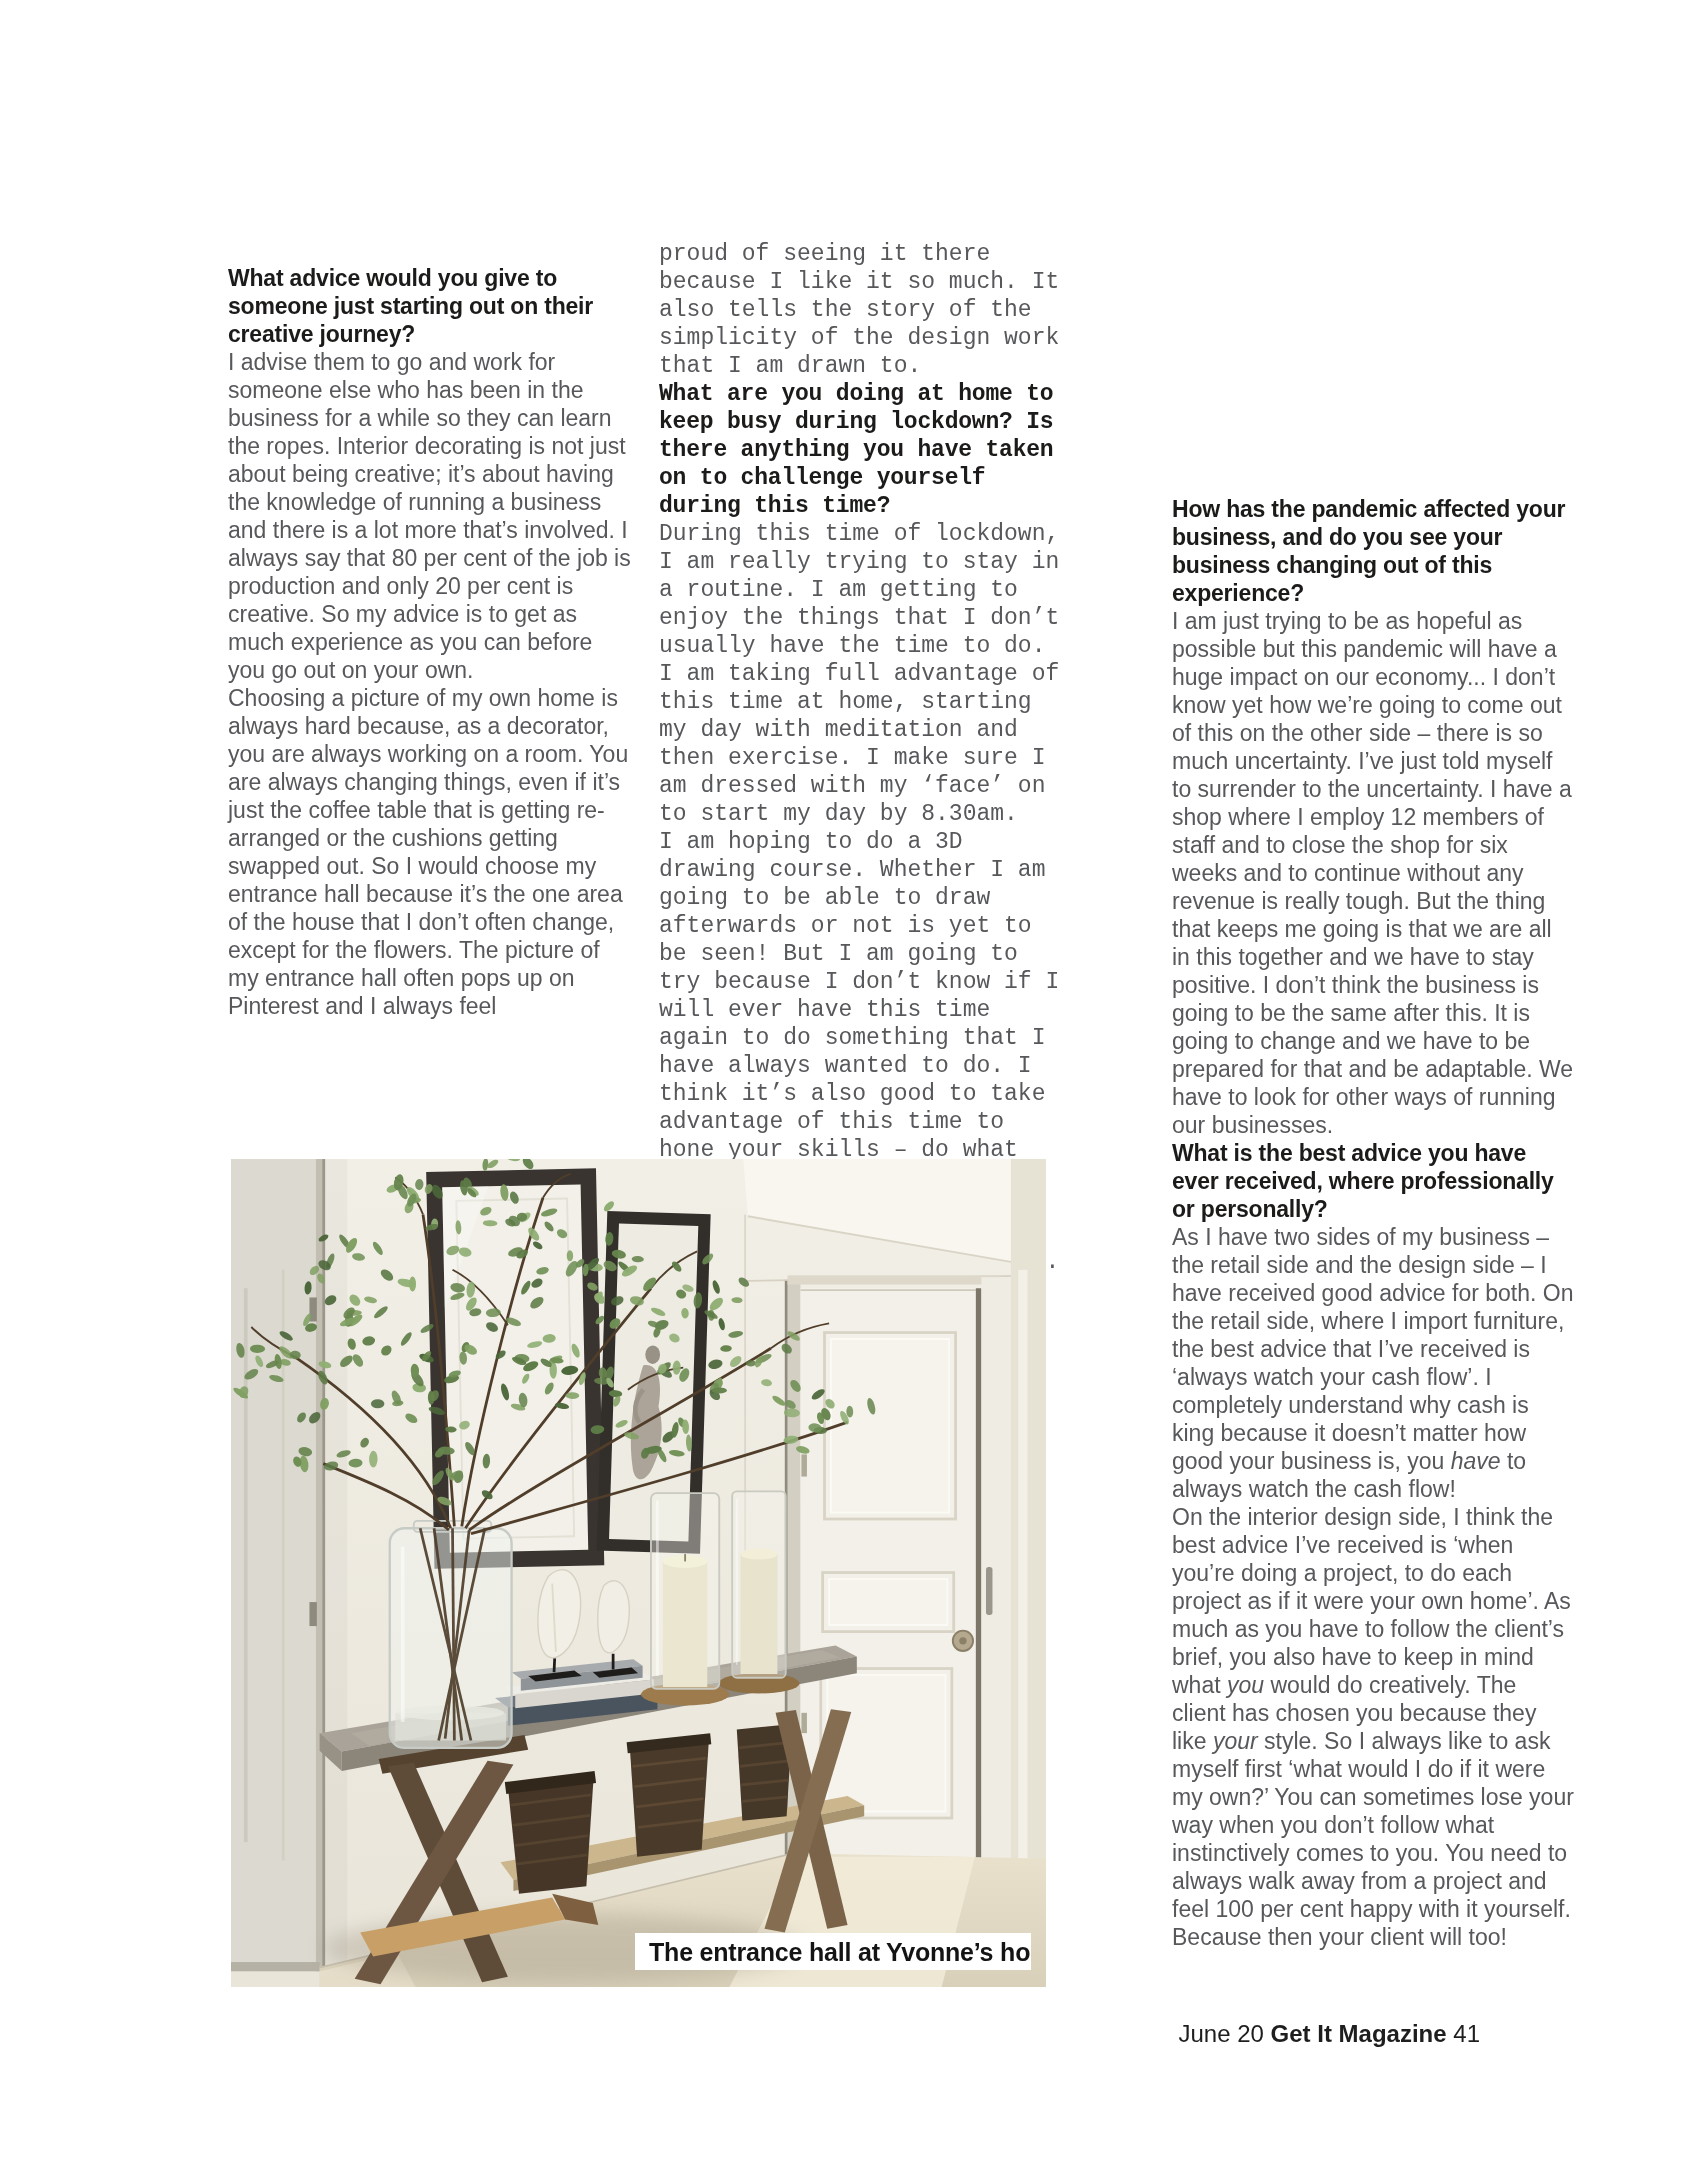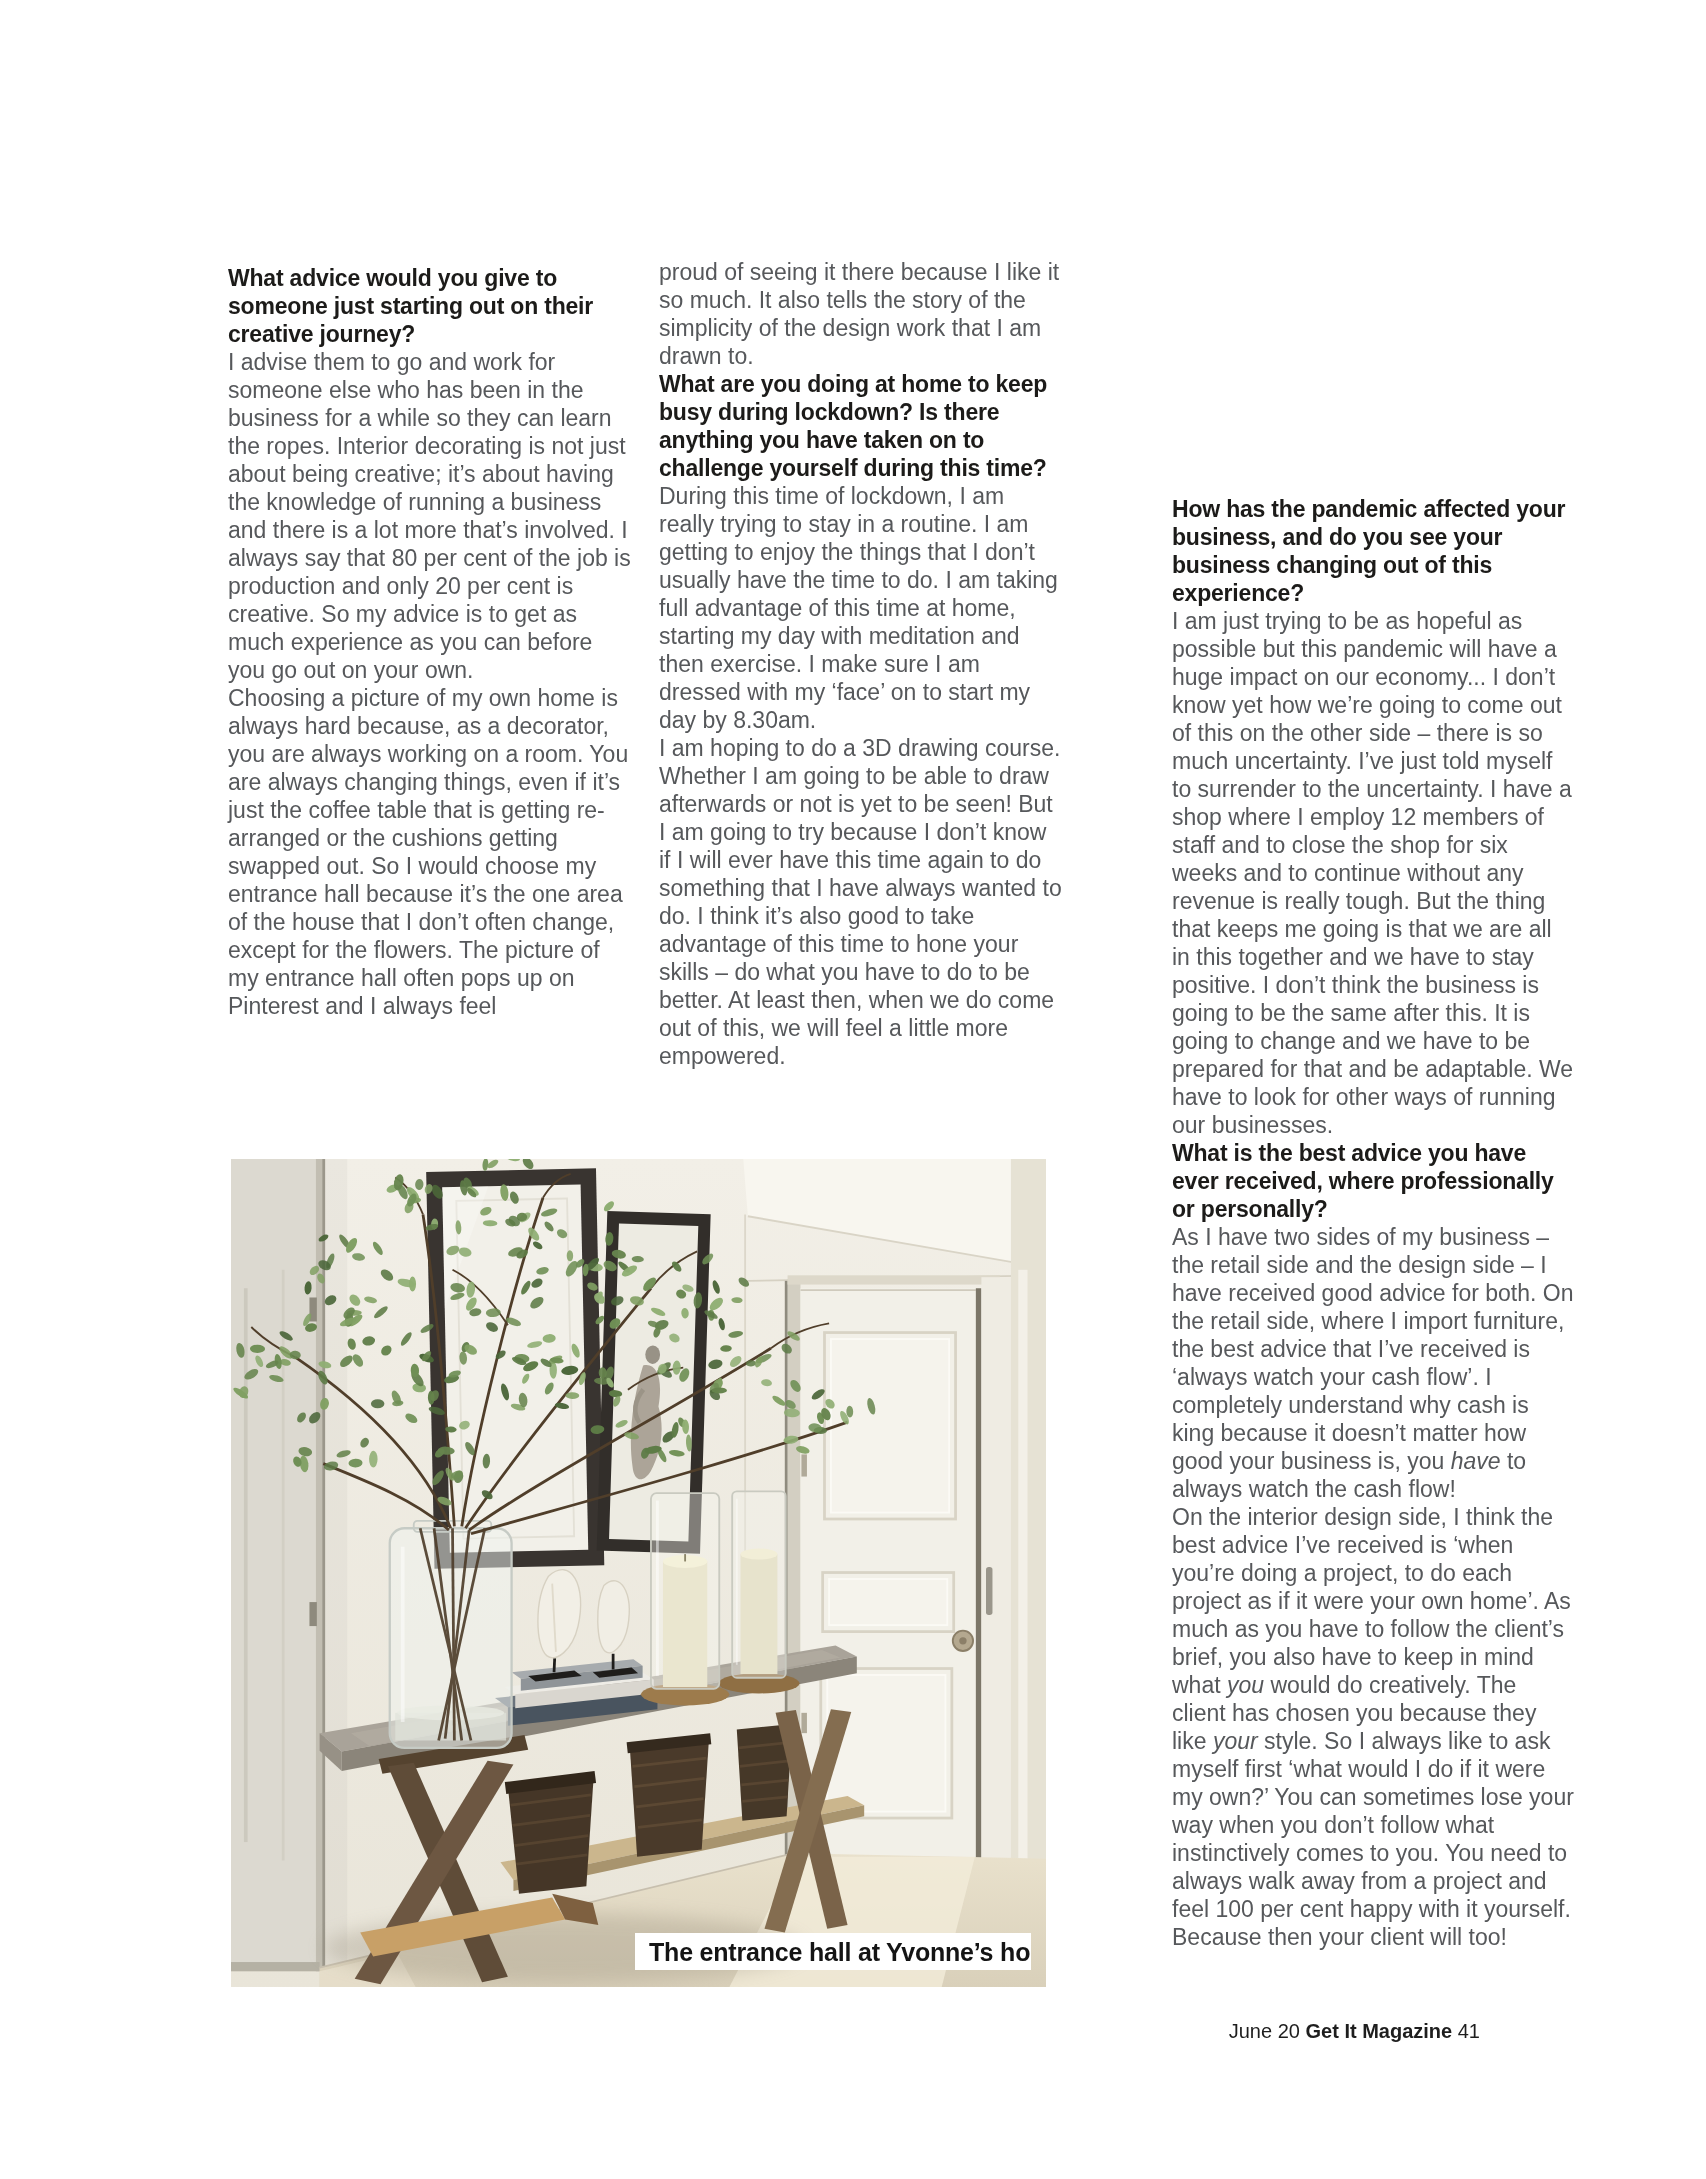--- a/index.html
+++ b/index.html
@@ -2,40 +2,40 @@
 <html style="font-size:14.8px"><head>
 <meta charset="utf-8">
 <style>
   html,body{margin:0;padding:0;}
   body{
     width:1706px;height:2179px;position:relative;background:#ffffff;
     font-family:"Liberation Sans", sans-serif;overflow:hidden;
   }
   .column{position:absolute;width:403px;}
   #col1{left:228px;top:264px;}
-  #col2{left:659px;top:258px;}
+  #col2{left:659px;top:240px;font-family:Liberation Mono, monospace;}
   #col3{left:1132px;top:495px;margin-left:40px;}
   .column p{margin:0;font-size:23px;line-height:28px;}
   .column p.q{font-weight:700;color:#1c1b19;letter-spacing:-0.2px;}
   .column p.a{font-weight:400;color:#56585b;}
   .column p.a i{}
   .photo{
     position:absolute;left:231px;top:1159px;width:815px;height:828px;
     overflow:hidden;background:#ece8dd;
   }
   .photo svg{display:block;}
   .photo-caption{
     position:absolute;left:635px;top:1933px;width:396px;height:37px;
     background:#ffffff;color:#141414;font-size:25px;font-weight:700;
     line-height:38px;padding-left:14px;box-sizing:border-box;z-index:3;
     letter-spacing:-0.2px;white-space:nowrap;overflow:hidden;
   }
   .footer{
     position:absolute;top:2020px;left:923px;width:557px;text-align:right;
-    font-size:20px;color:#1e1e1e;white-space:nowrap;
+    font-size:24px;color:#1e1e1e;white-space:nowrap;
   }
   .footer .mag{font-weight:700;}
 </style>
 </head>
 <body>
 
 <div class="column" id="col1">
     <p class="q">What advice would you give to someone just starting out on their creative journey?</p>
     <p class="a">I advise them to go and work for someone else who has been in the business for a while so they can learn the ropes. Interior decorating is not just about being creative; it’s about having the knowledge of running a business and there is a lot more that’s involved. I always say that 80 per cent of the job is production and only 20 per cent is creative. So my advice is to get as much experience as you can before you go out on your own.</p>
     <p class="a">Choosing a picture of my own home is always hard because, as a decorator, you are always working on a room. You are always changing things, even if it’s just the coffee table that is getting re-arranged or the cushions getting swapped out. So I would choose my entrance hall because it’s the one area of the house that I don’t often change, except for the flowers. The picture of my entrance hall often pops up on Pinterest and I always feel</p>

